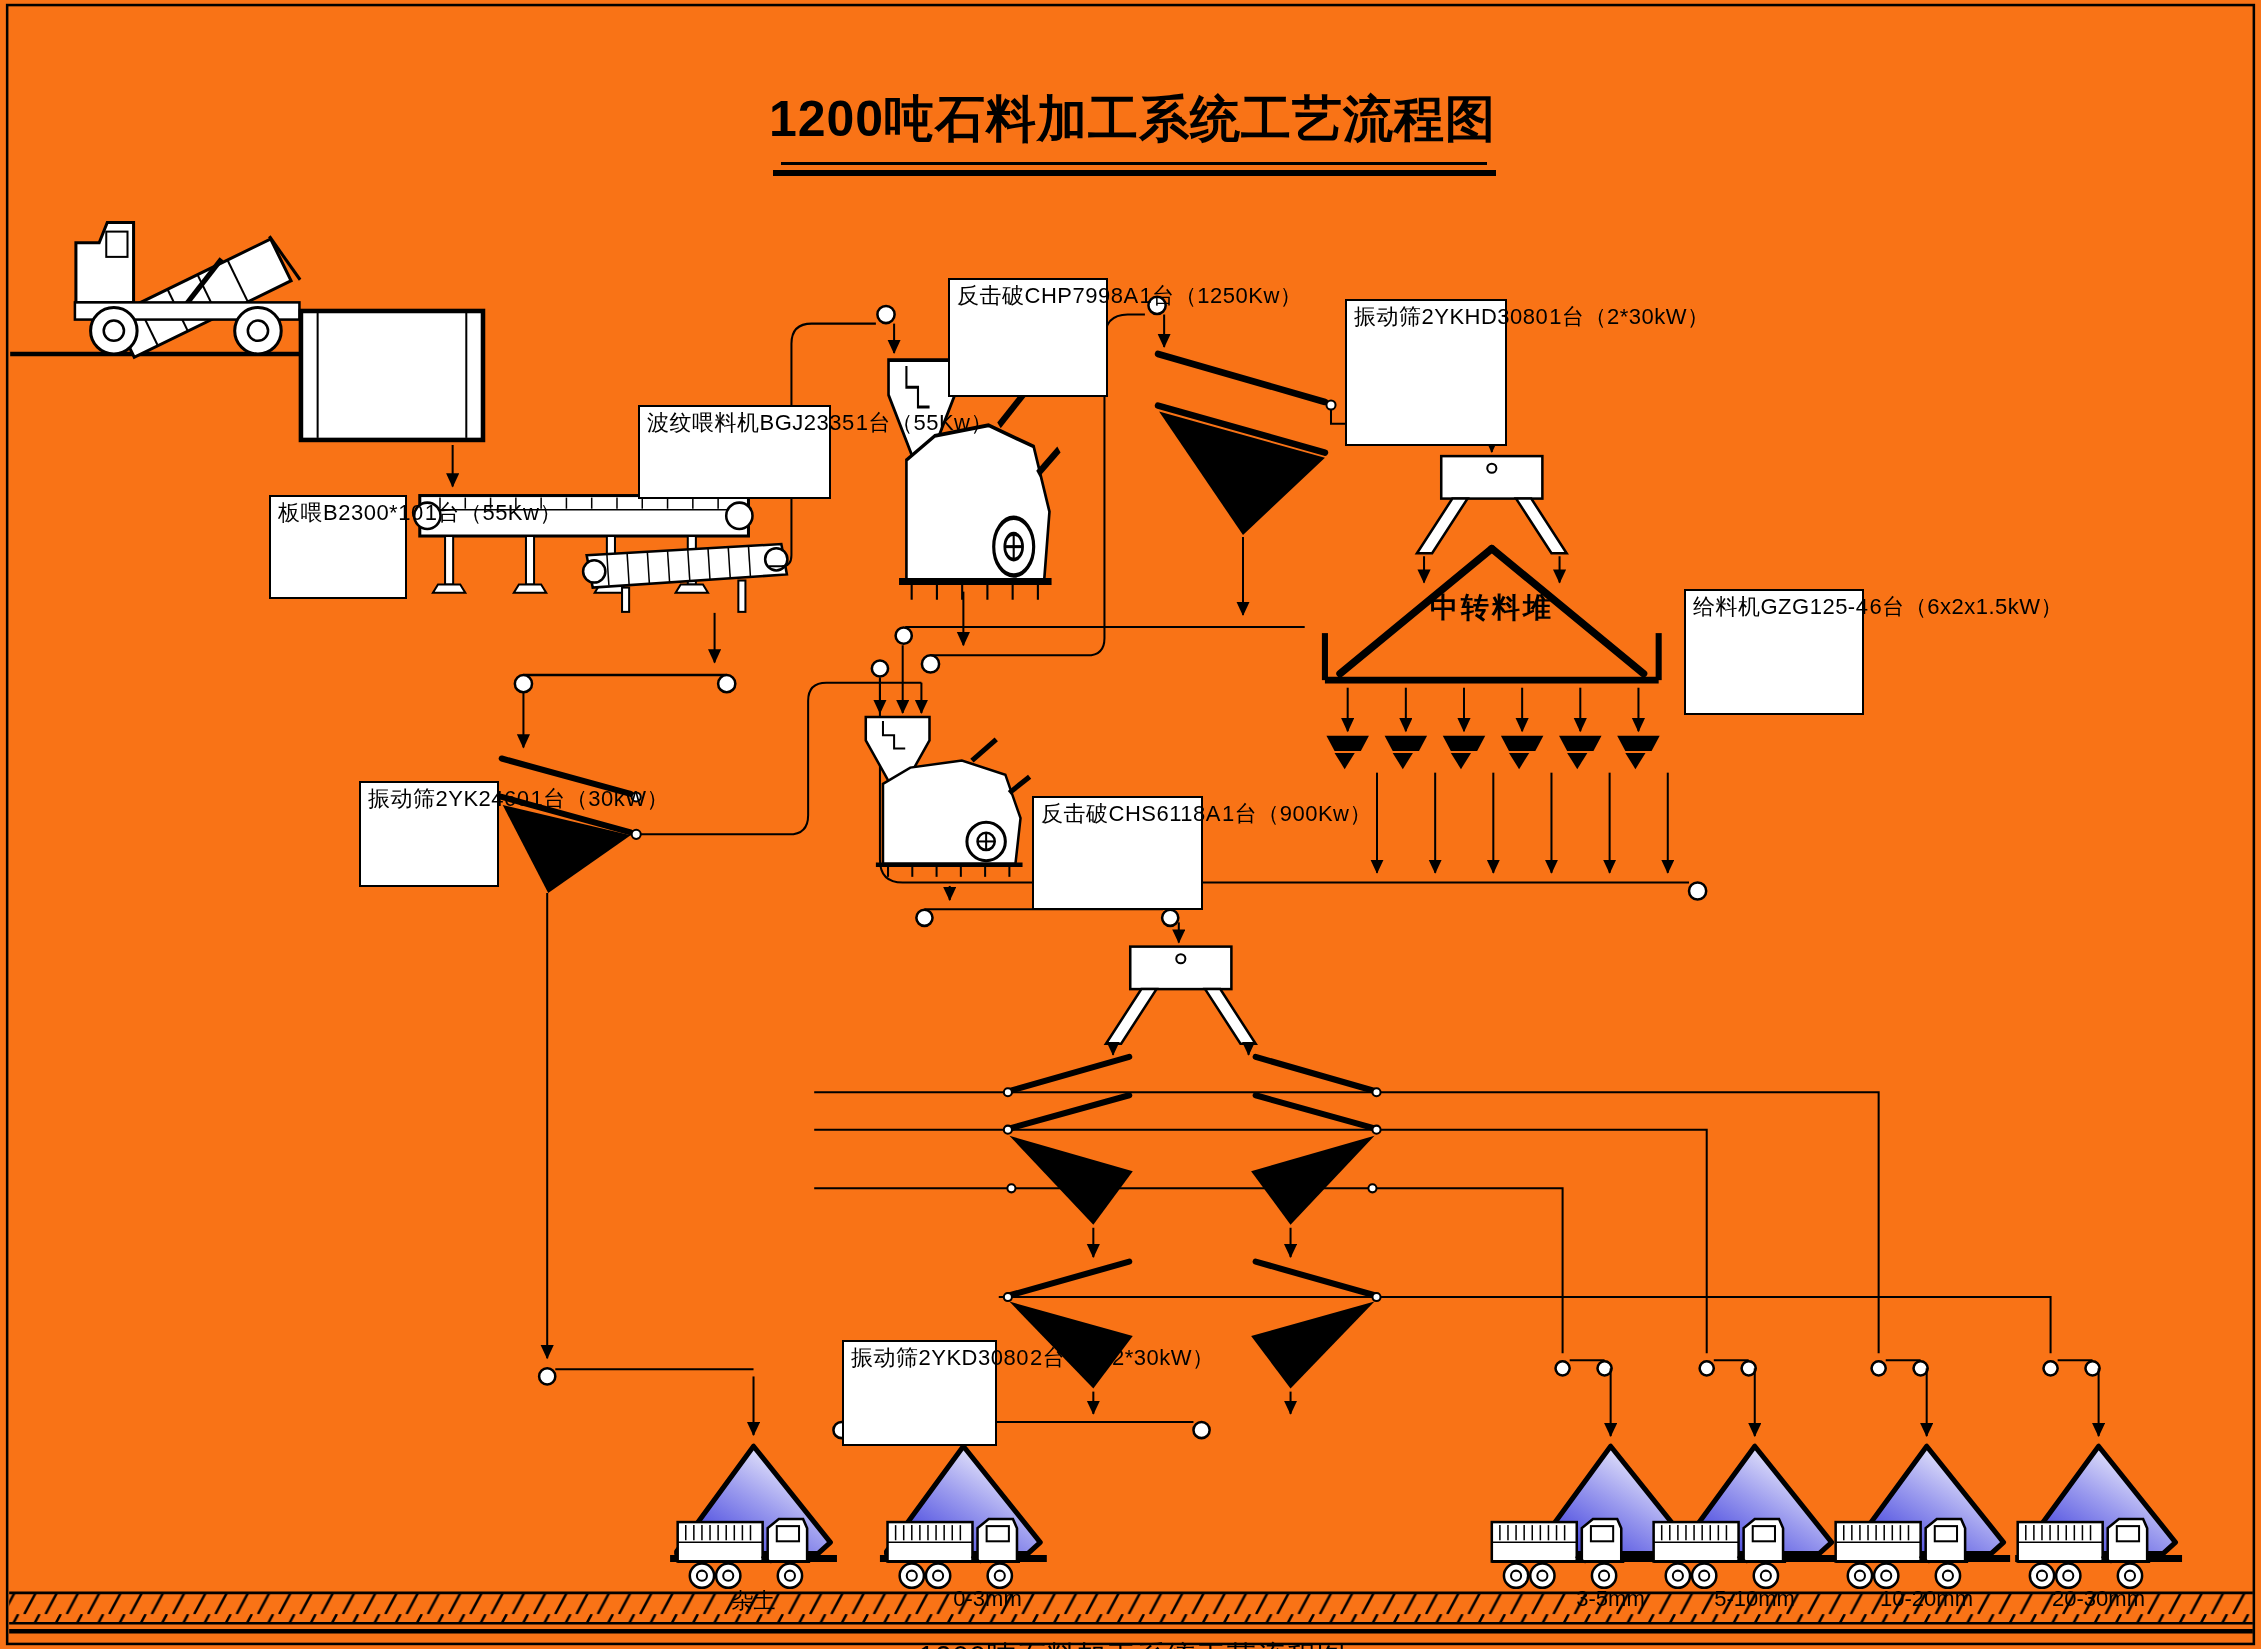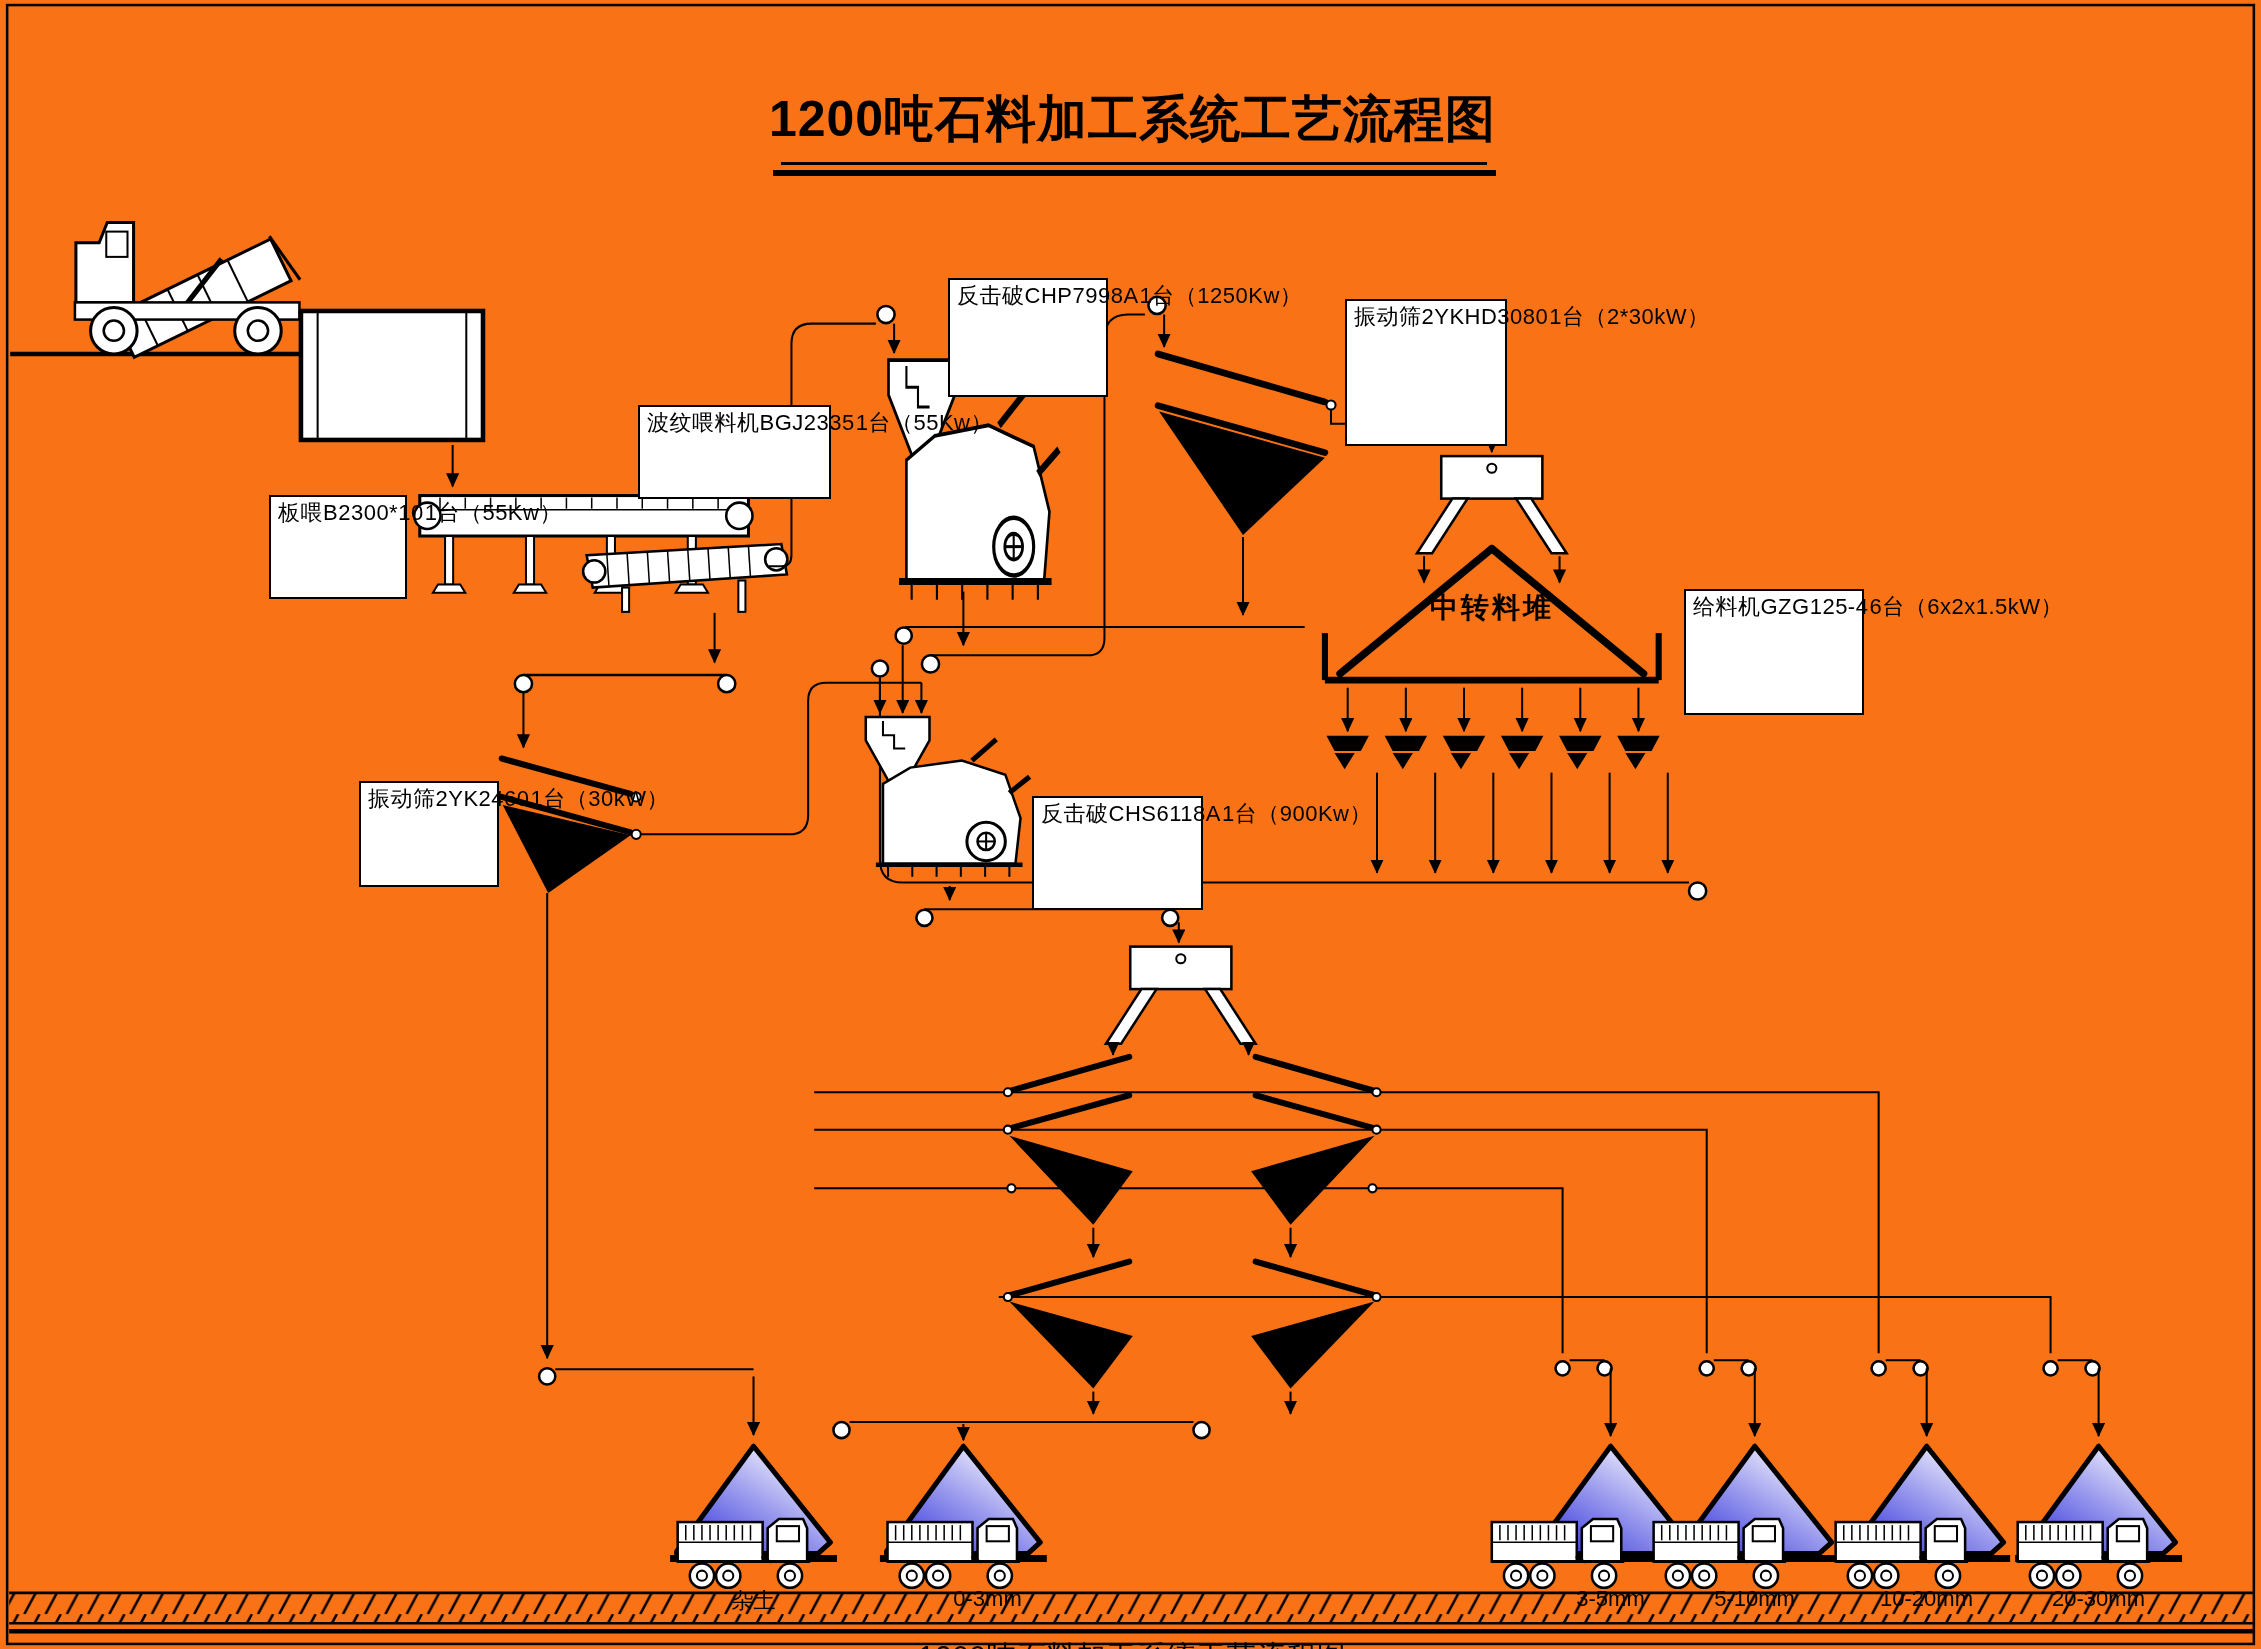--- a/index.html
+++ b/index.html
@@ -397,20 +397,24 @@
   <div class="l2">6台（6x2x1.5kW）</div>
 </div>
 <div class="lbl" style="left:359px;top:741px;width:140px;height:106px;">
   <div class="l1">振动筛2YK2460</div>
   <div class="l2" style="text-align:center;">1台（30kW）</div>
 </div>
 <div class="lbl" style="left:1032px;top:756px;width:171px;height:114px;">
   <div class="l1">反击破CHS6118A</div>
   <div class="l2">1台（900Kw）</div>
 </div>
+<div class="lbl" style="left:842px;top:1300px;width:155px;height:106px;">
+  <div class="l1">振动筛2YKD3080</div>
+  <div class="l2">2台（2x2*30kW）</div>
+</div>
 
 <div id="transfer-label">中转料堆</div>
 
 <div class="ptxt" style="left:693px;top:1586px;width:121px;">杂土</div>
 <div class="ptxt" style="left:927px;top:1586px;width:121px;">0-3mm</div>
 <div class="ptxt" style="left:1550px;top:1586px;width:121px;">3-5mm</div>
 <div class="ptxt" style="left:1694px;top:1586px;width:121px;">5-10mm</div>
 <div class="ptxt" style="left:1866px;top:1586px;width:121px;">10-20mm</div>
 <div class="ptxt" style="left:2038px;top:1586px;width:121px;">20-30mm</div>
 

